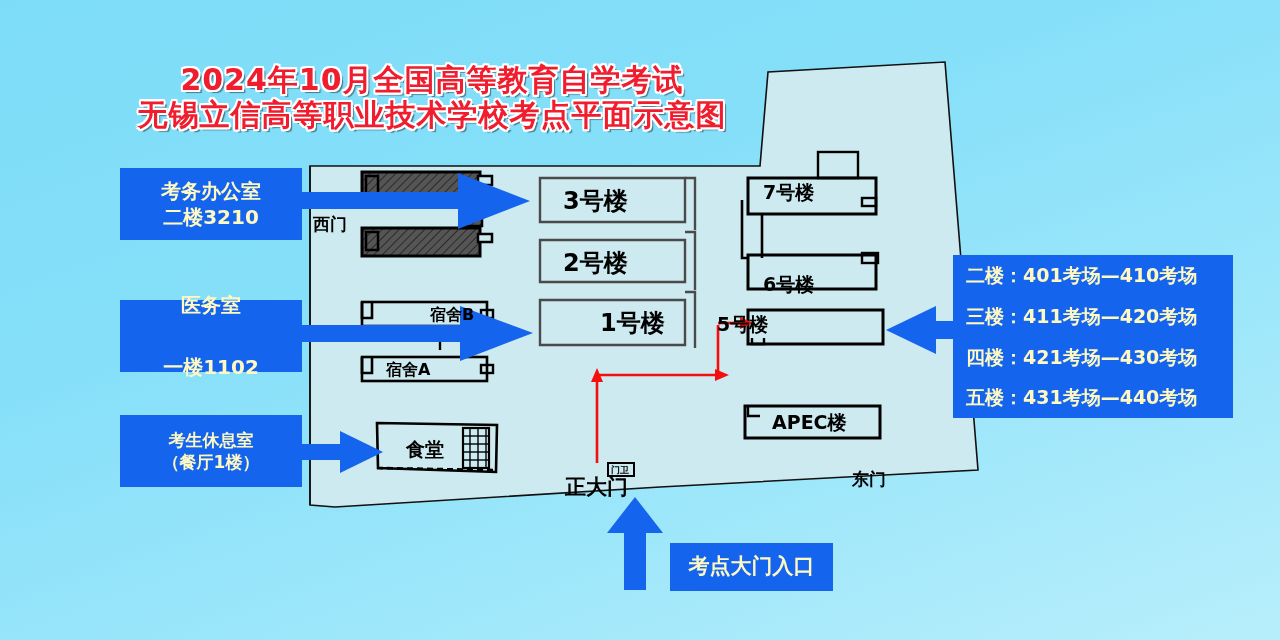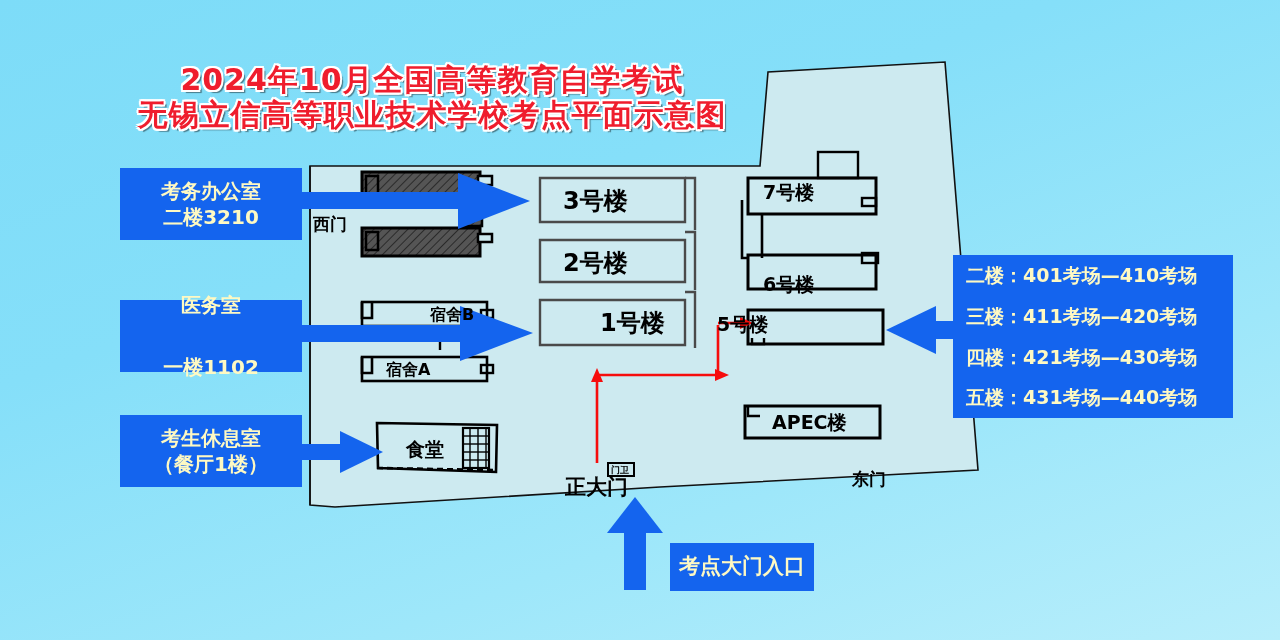--- a/index.html
+++ b/index.html
@@ -51,22 +51,22 @@
     flex-direction: column;
     align-items: center;
     justify-content: center;
     line-height: 1.3;
     box-sizing: border-box;
   }
   .callout .ln { white-space: nowrap; }
 
   #callout-exam-office { left: 120px; top: 168px; width: 182px; height: 72px; font-size: 20px; }
   #callout-medical     { left: 120px; top: 300px; width: 182px; height: 72px; font-size: 20px; gap: 36px; }
-  #callout-rest-room   { left: 120px; top: 415px; width: 182px; height: 72px; font-size: 20px; }
-  #callout-gate-entry  { left: 670px; top: 543px; width: 144px; height: 48px; font-size: 21px; }
+  #callout-rest-room   { left: 120px; top: 415px; width: 182px; height: 72px; font-size: 17px; }
+  #callout-gate-entry  { left: 670px; top: 543px; width: 163px; height: 48px; font-size: 21px; }
   #callout-floors {
     left: 953px; top: 255px; width: 280px; height: 163px;
     font-size: 19px; align-items: flex-start; padding-left: 13px;
     justify-content: space-around;
   }
   #callout-floors .ln { padding: 1px 0; }
 
   
   .maplabel {
     position: absolute;

